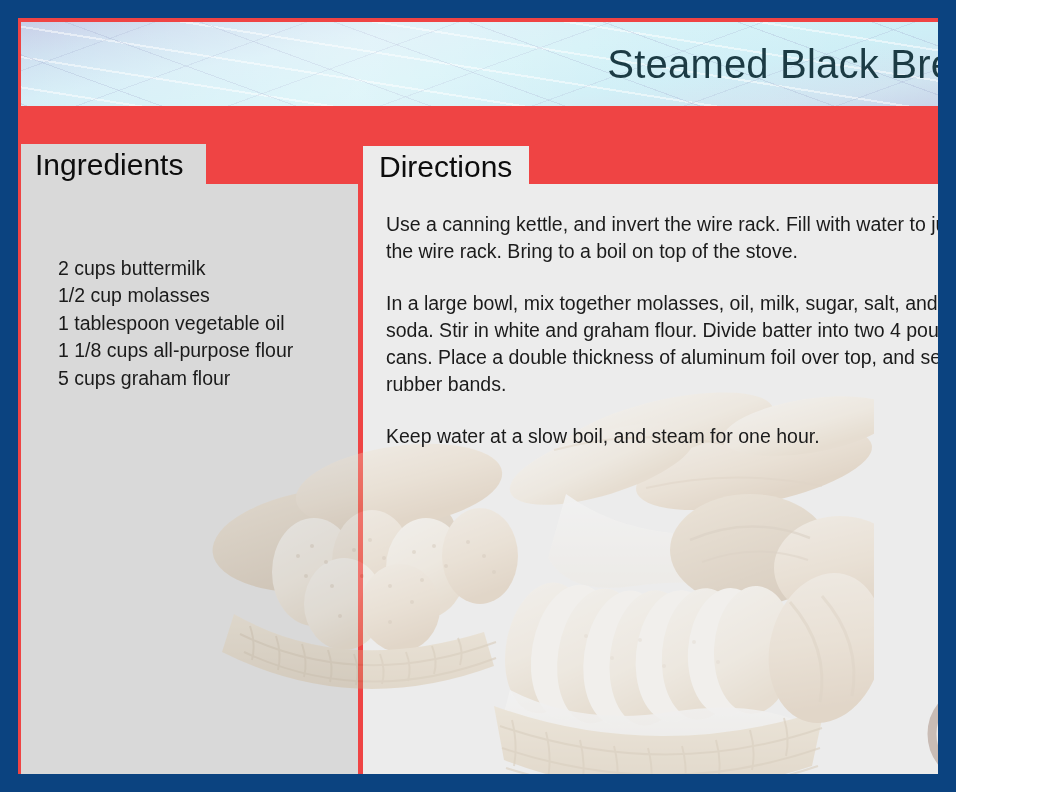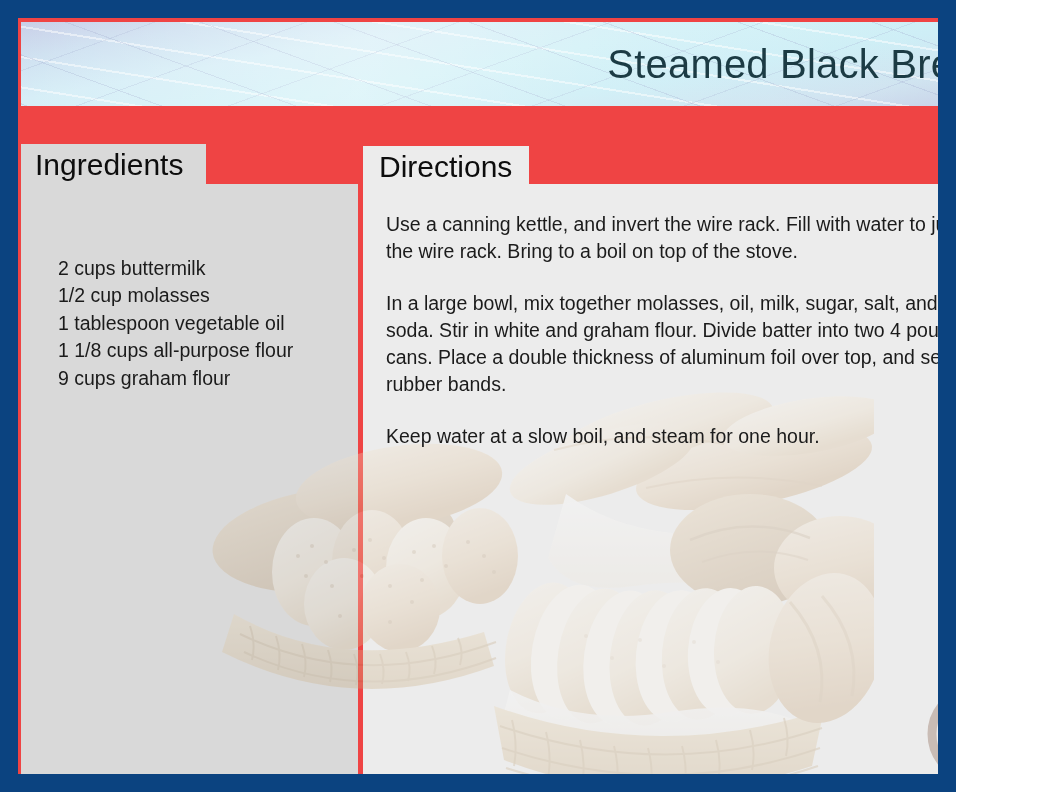--- a/index.html
+++ b/index.html
@@ -361,21 +361,21 @@
   <div class="panel-tab" id="directions-tab">
     <h2 class="panel-heading">Directions</h2>
   </div>
 
   <div class="panel-body" id="ingredients-body">
     <ul id="ingredient-list">
       <li>2 cups buttermilk</li>
       <li>1/2 cup molasses</li>
       <li>1 tablespoon vegetable oil</li>
       <li>1 1/8 cups all-purpose flour</li>
-      <li>9 cups graham flour</li>
+      <li>5 cups graham flour</li>
     </ul>
   </div>
 
   <div class="panel-body" id="directions-body">
     <p class="direction-step">Use a canning kettle, and invert the wire rack.  Fill with water to just below the wire rack.  Bring to a boil on top of the stove.</p>
     <p class="direction-step">In a large bowl, mix together molasses, oil, milk, sugar, salt, and baking soda.  Stir in white and graham flour.  Divide batter into two 4 pound coffee cans.  Place a double thickness of aluminum foil over top, and secure with rubber bands.</p>
     <p class="direction-step">Keep water at a slow boil, and steam for one hour.</p>
   </div>
 
   <div id="chef-logo">

